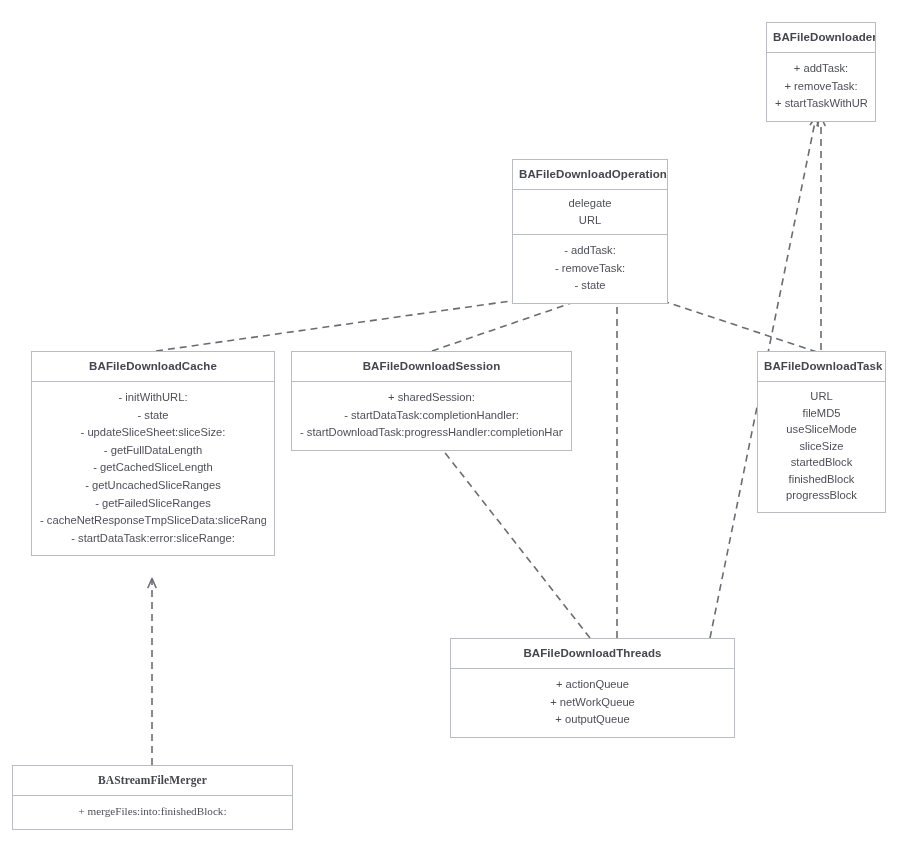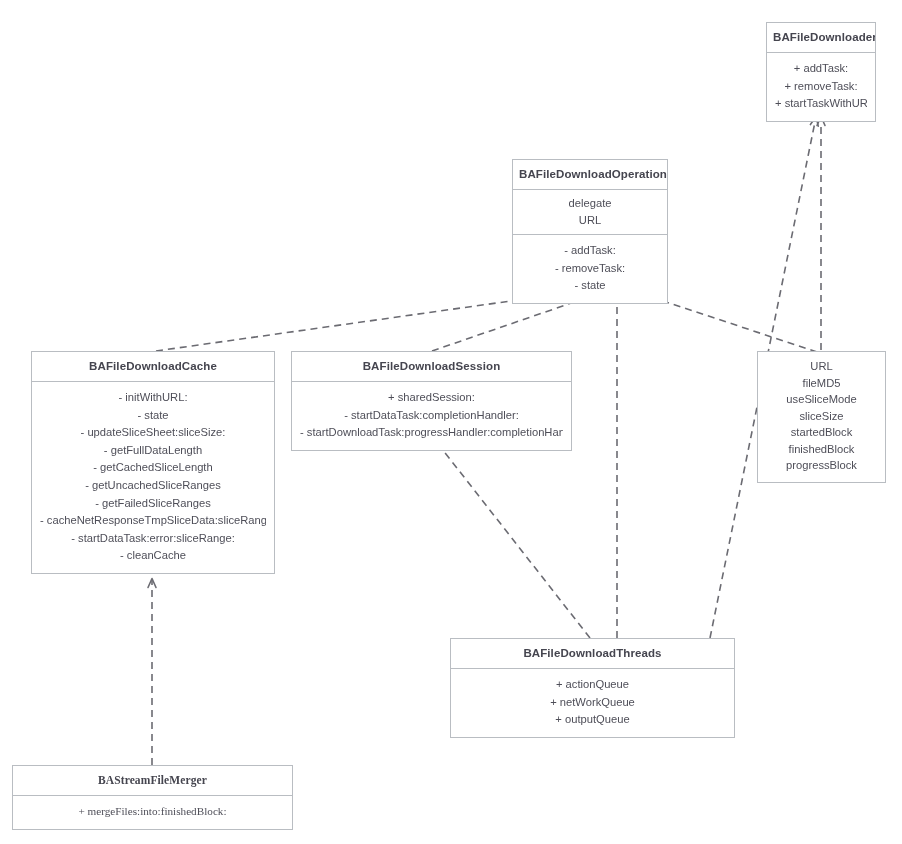--- a/index.html
+++ b/index.html
@@ -123,34 +123,34 @@
     <div class="class-compartment">
       <div class="member">- initWithURL:</div>
       <div class="member">- state</div>
       <div class="member">- updateSliceSheet:sliceSize:</div>
       <div class="member">- getFullDataLength</div>
       <div class="member">- getCachedSliceLength</div>
       <div class="member">- getUncachedSliceRanges</div>
       <div class="member">- getFailedSliceRanges</div>
       <div class="member">- cacheNetResponseTmpSliceData:sliceRange:</div>
       <div class="member">- startDataTask:error:sliceRange:</div>
-      <div class="member">- cleanCache</div>
     </div>
   </div>
 
   <div class="uml-class" style="left:291px; top:351px; width:281px;">
     <div class="class-title">BAFileDownloadSession</div>
     <div class="class-compartment">
       <div class="member">+ sharedSession:</div>
       <div class="member">- startDataTask:completionHandler:</div>
       <div class="member">- startDownloadTask:progressHandler:completionHandler</div>
     </div>
   </div>
 
   <div class="uml-class" style="left:757px; top:351px; width:129px;">
+    <div class="class-title">BAFileDownloadTask</div>
     <div class="class-compartment" style="padding-top:6px; padding-bottom:8px;">
       <div class="member tight">URL</div>
       <div class="member tight">fileMD5</div>
       <div class="member tight">useSliceMode</div>
       <div class="member tight">sliceSize</div>
       <div class="member tight">startedBlock</div>
       <div class="member tight">finishedBlock</div>
       <div class="member tight">progressBlock</div>
     </div>
   </div>

